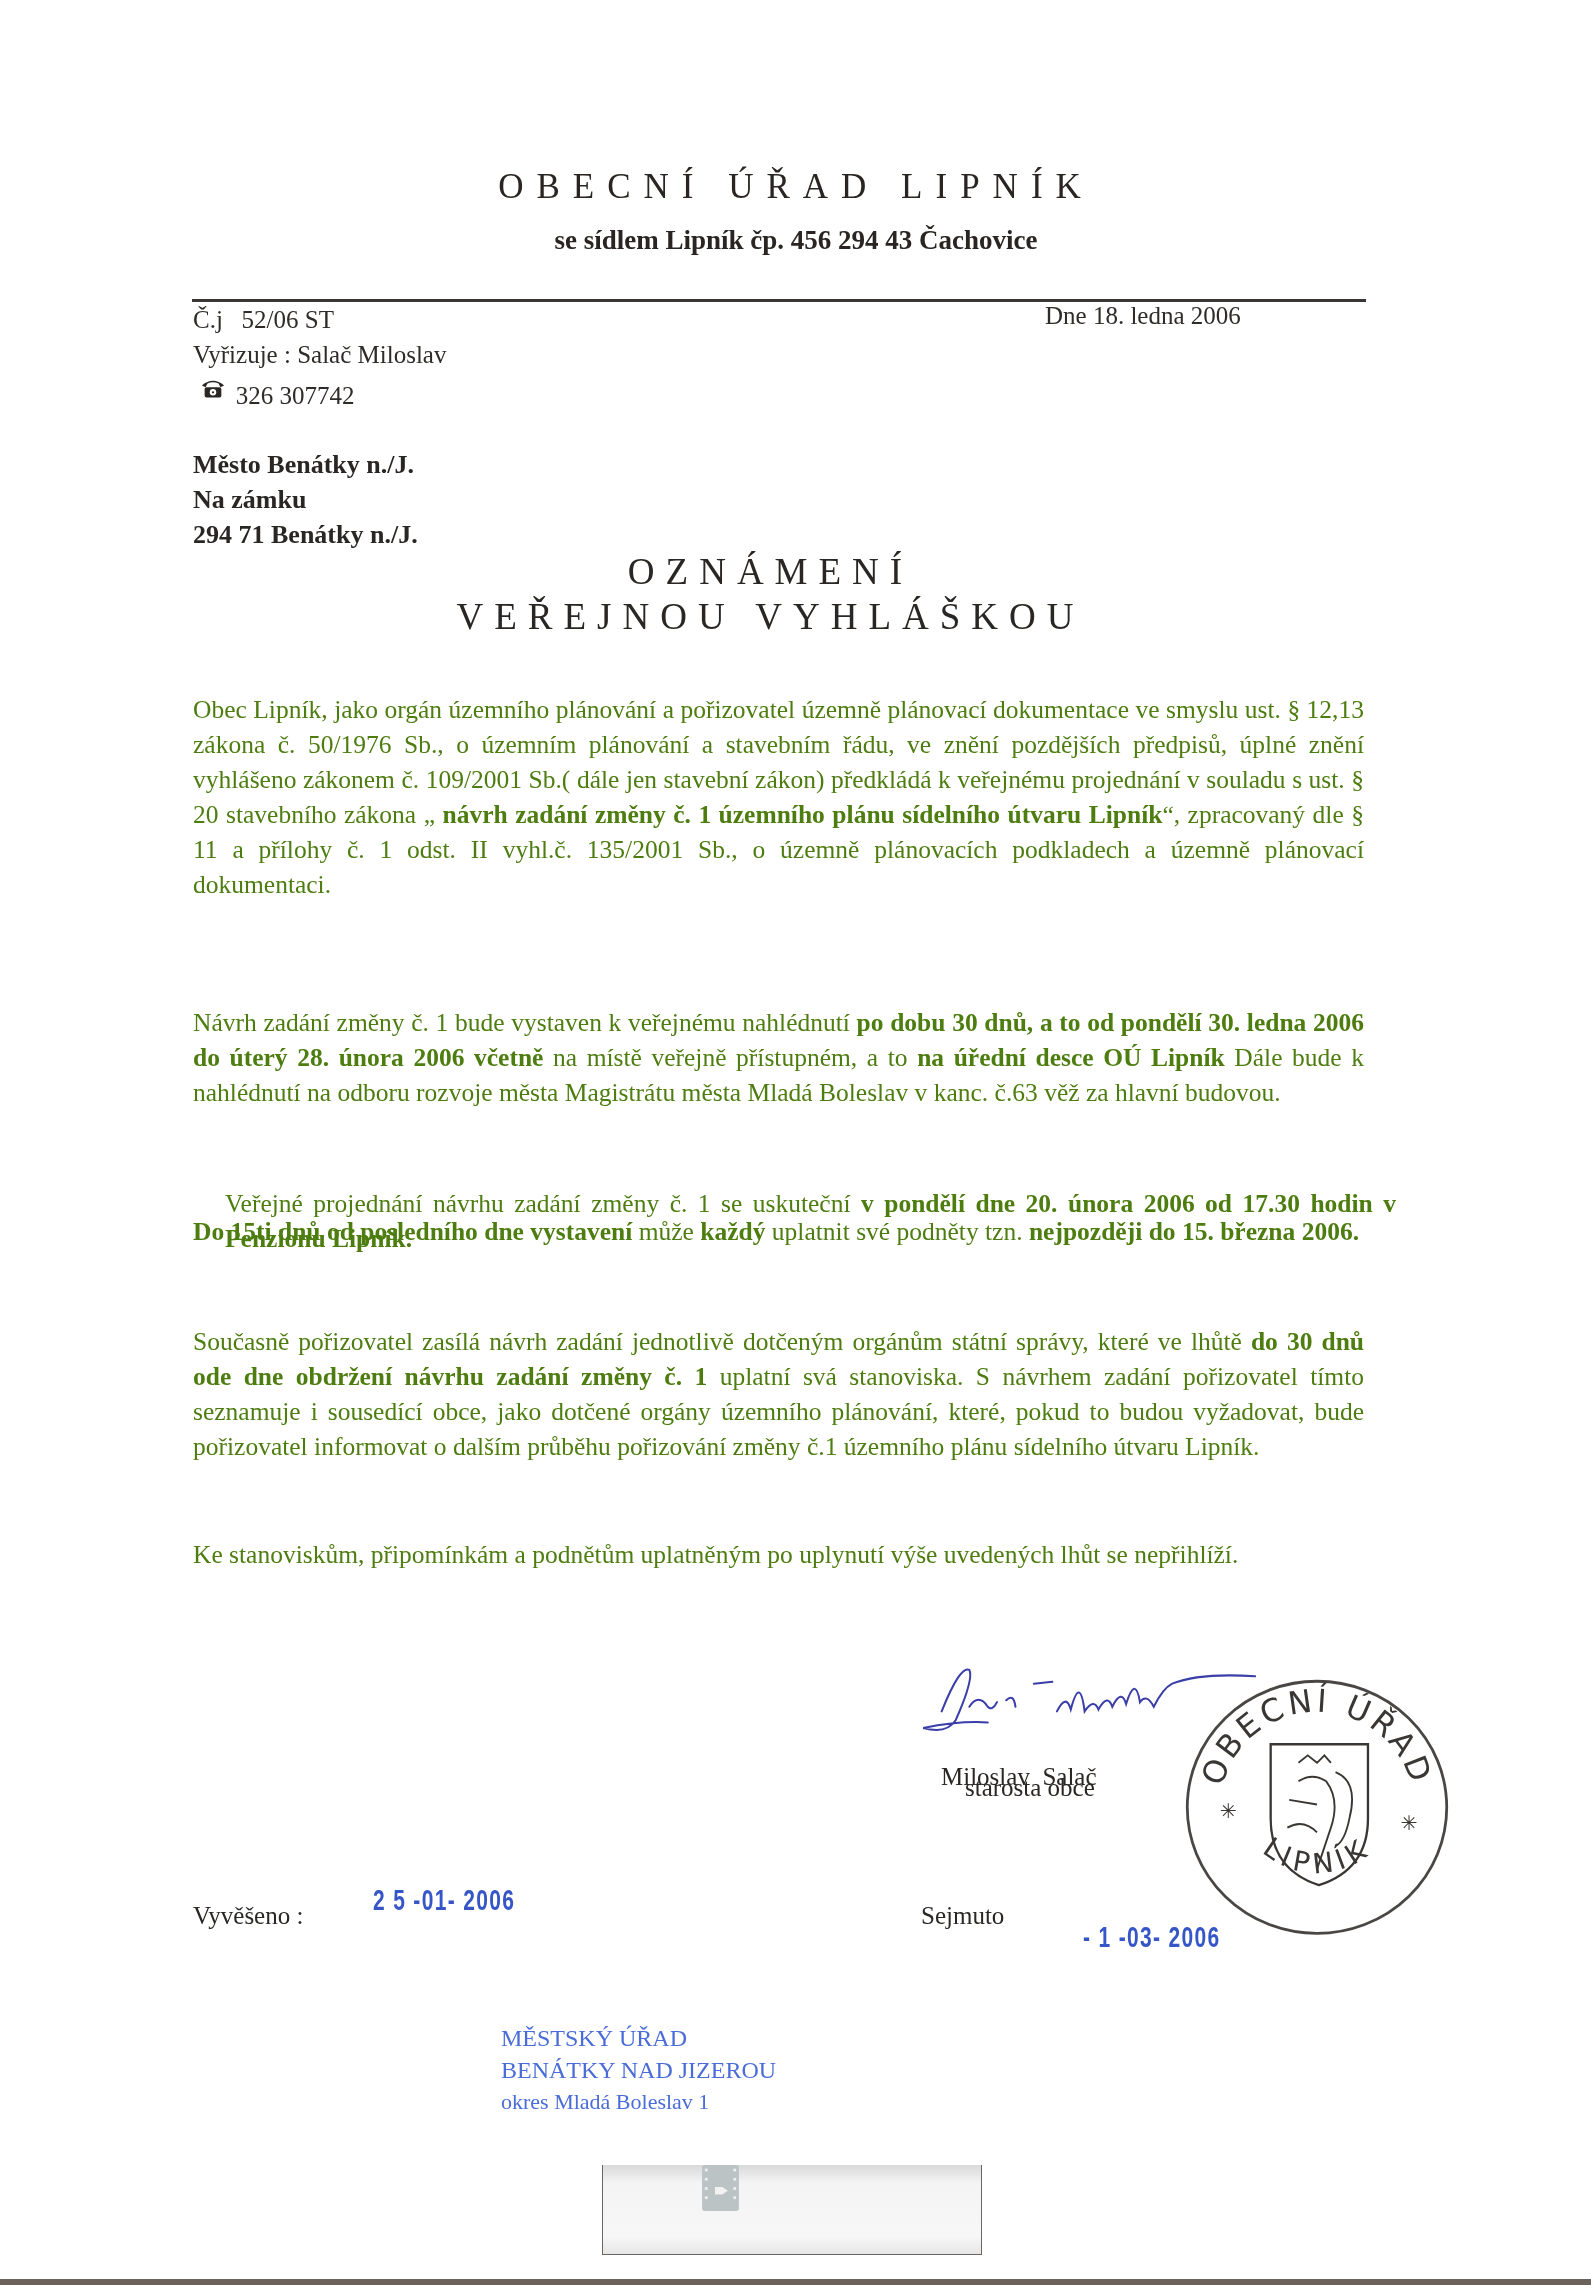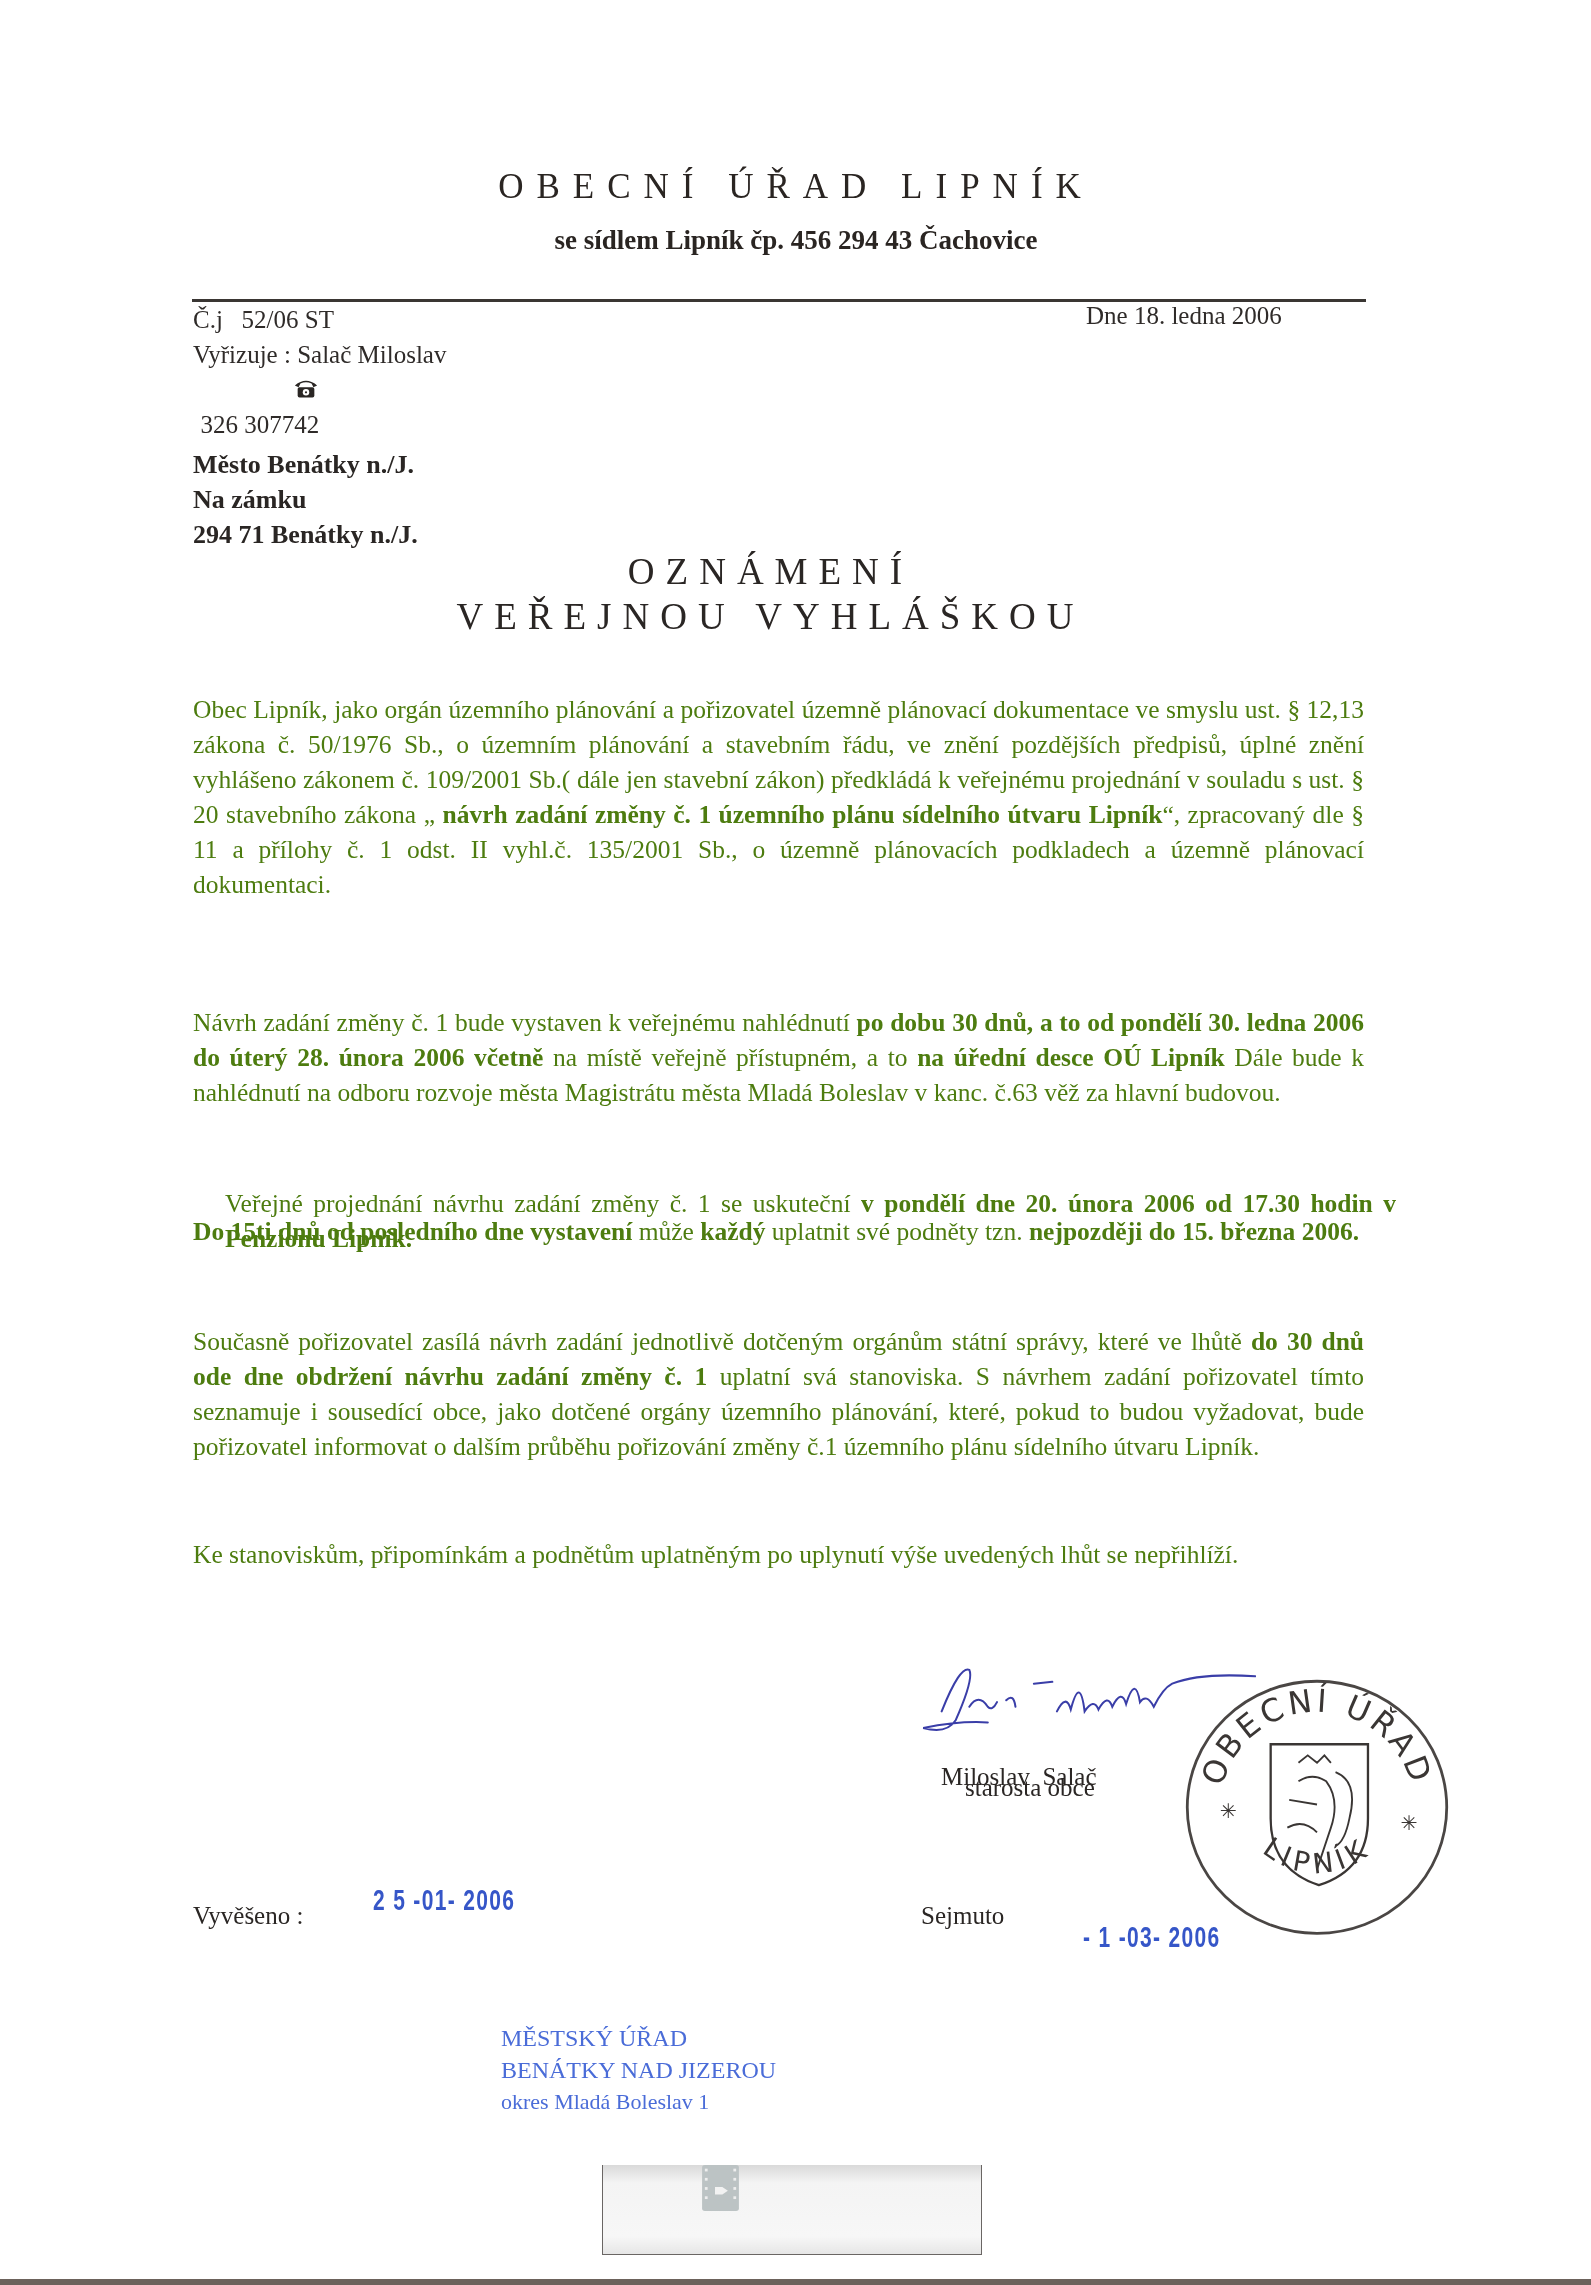--- a/index.html
+++ b/index.html
@@ -4,22 +4,22 @@
 <style>
   html, body { margin: 0; padding: 0; background: #ffffff; }
   body { width: 1592px; height: 2286px; position: relative; overflow: hidden;
          font-family: "Liberation Serif", "DejaVu Serif", serif; color: #2a2624; }
   .abs { position: absolute; }
   .header-title { left: 0; width: 1592px; top: 167px; text-align: center; font-size: 35px;
                   letter-spacing: 13px; font-weight: normal; color: #2a2522; }
   .header-sub { left: 0; width: 1592px; top: 225px; text-align: center; font-size: 27px; font-weight: bold; color:#2a2522; }
   .rule { left: 192px; top: 299px; width: 1174px; height: 2.8px; background: #3a3633; }
   .meta { left: 193px; top: 302px; font-size: 25px; line-height: 35px; color: #2f2b29; }
-  .meta .phone { display: inline-flex; align-items: flex-end; gap: 9.3px; padding-left: 7.4px; flex-direction: column; }
-  .date { left: 1045px; top: 302px; font-size: 25px; color: #2f2b29; margin-left: 41px; }
+  .meta .phone { display: inline-flex; align-items: flex-start; gap: 9.3px; padding-left: 7.4px; }
+  .date { left: 1045px; top: 302px; font-size: 25px; color: #2f2b29; }
   .addr { left: 193px; top: 447px; font-size: 26px; font-weight: bold; line-height: 35px; }
   .notice-title { left: 0; width: 1504px; top: 549px; text-align: center; font-size: 37px; letter-spacing: 11px; line-height: 45px; padding-left: 37px; box-sizing: border-box; }
   .para { left: 193px; width: 1171px; font-size: 25.5px; line-height: 35px; text-align: justify; color: #4d7c0f; }
   .para b { font-weight: bold; }
   .sig-name { left: 941px; top: 1740px; font-size: 25px; line-height: 33px; }
   .sig-role { left: 965px; top: 1774px; font-size: 25px; }
   .posted-label { left: 193px; top: 1902px; font-size: 25px; }
   .posted-date { left: 373px; top: 1883px; font-size: 30px; color: #3656c8; font-family: "Liberation Sans", "DejaVu Sans", sans-serif; font-weight: bold; letter-spacing: 1.9px; transform: scaleX(0.7); transform-origin: left; }
   .removed-label { left: 921px; top: 1902px; font-size: 25px; }
   .removed-date { left: 1083px; top: 1920px; font-size: 30px; color: #3656c8; font-family: "Liberation Sans", "DejaVu Sans", sans-serif; font-weight: bold; letter-spacing: 1.9px; transform: scaleX(0.7); transform-origin: left; }

